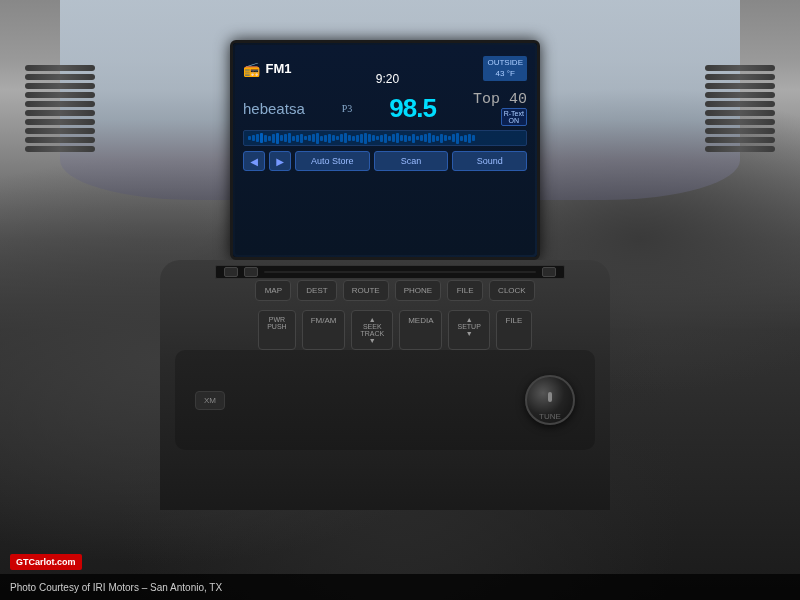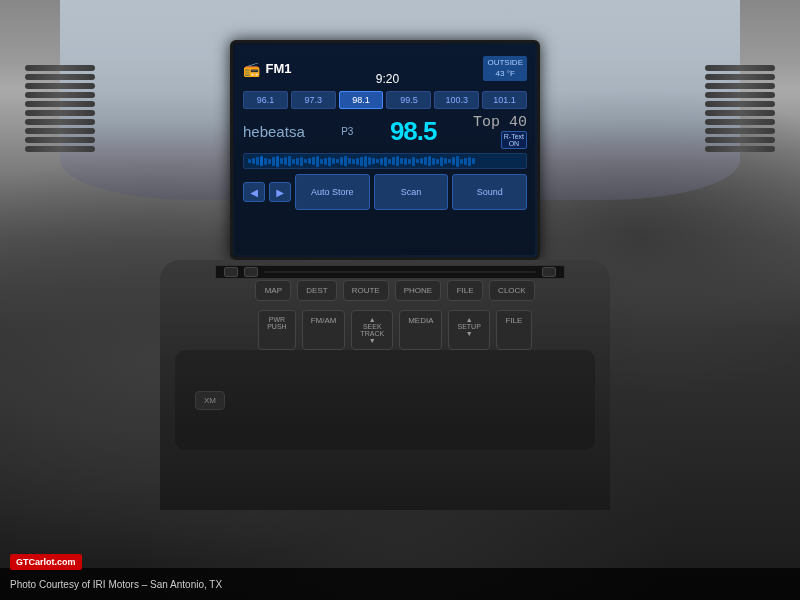--- a/index.html
+++ b/index.html
@@ -32,21 +32,21 @@
       font-size: 11px;
       color: #222;
       border-bottom: 1px solid #ccc;
     }
 
     
     .watermark-bar {
       position: absolute;
       bottom: 0; left: 0; right: 0;
       background: rgba(0,0,0,0.75);
-      height: 32px;
+      height: 26px;
       display: flex;
       align-items: center;
       justify-content: space-between;
       padding: 0 10px;
       font-size: 10px;
       color: #ccc;
     }
 
     
     .bg-interior {
@@ -203,21 +203,21 @@
       display: flex;
       align-items: center;
       justify-content: center;
       color: #7799ff;
       font-size: 10px;
       cursor: pointer;
     }
 
     .ctrl-btn {
       flex: 1;
-      height: 36px;
+      height: 20px;
       background: #1a3a6a;
       border: 1px solid #2a5aaa;
       border-radius: 3px;
       display: flex;
       align-items: center;
       justify-content: center;
       color: #99bbff;
       font-size: 9px;
       cursor: pointer;
     }
@@ -449,32 +449,24 @@
           <span style="font-size:14px;">📻</span>
           <span>FM1</span>
         </div>
         <div class="screen-time">9:20</div>
         <div class="screen-outside">
           <div>OUTSIDE</div>
           <div>43 °F</div>
         </div>
       </div>
 
-      <div class="freq-row">
-        <div class="freq-btn">96.1</div>
-        <div class="freq-btn">97.3</div>
-        <div class="freq-btn active">98.1</div>
-        <div class="freq-btn">99.5</div>
-        <div class="freq-btn">100.3</div>
-        <div class="freq-btn">101.1</div>
-      </div>
 
       <div class="station-row">
         <div style="color:#88aacc;font-size:15px;">hebeatsa</div>
-        <div style="color:#88aacc;font-size:10px;">P3</div>
+        <div style="color:#88aacc;font-size:10px;font-family:Liberation Serif, serif;">P3</div>
         <div style="color:#00ddff;font-size:26px;font-weight:bold;letter-spacing:-1px;">98.5</div>
         <div style="display:flex;flex-direction:column;align-items:flex-end;">
           <div style="color:#aaa;font-size:15px;font-family:Liberation Mono, monospace;">Top 40</div>
           <div style="color:#aaccff;font-size:7px;background:#0a2050;border:1px solid #2a5aaa;border-radius:2px;padding:1px 2px;text-align:center;white-space:pre-line;">R-Text
 ON</div>
         </div>
       </div>
 
       <div class="signal-area">
         <div class="signal-bar" style="height:4px;"></div>
@@ -581,20 +573,23 @@
   </div>
 
   <div class="bottom-controls">
 
     <div class="mid-controls">
       <div class="mid-btn-row">
         <div class="mid-btn">XM</div>
       </div>
     </div>
 
+    <div class="knob">
+      <div style="color:#666;font-size:8px;text-align:center;margin-top:35px;">TUNE</div>
+    </div>
   </div>
 
 </div>
 
 <div class="watermark-bar">
   <div class="gtcarlot-logo">GTCarlot.com</div>
   <span>Photo Courtesy of IRI Motors – San Antonio, TX</span>
 </div>
 
 </body></html>

